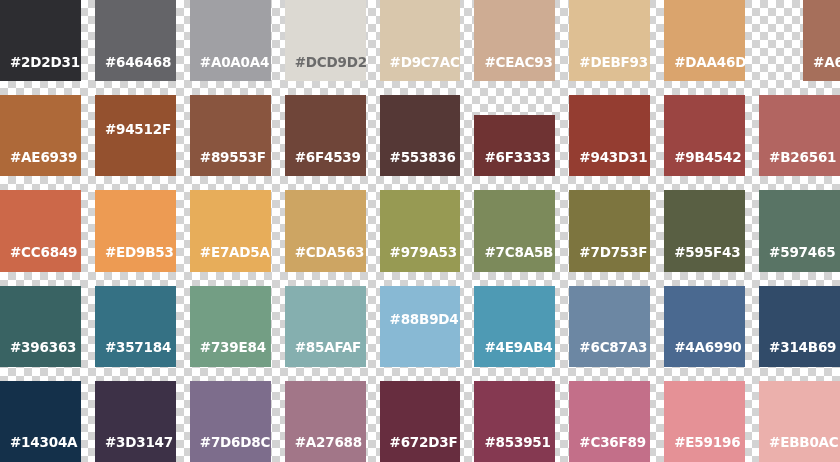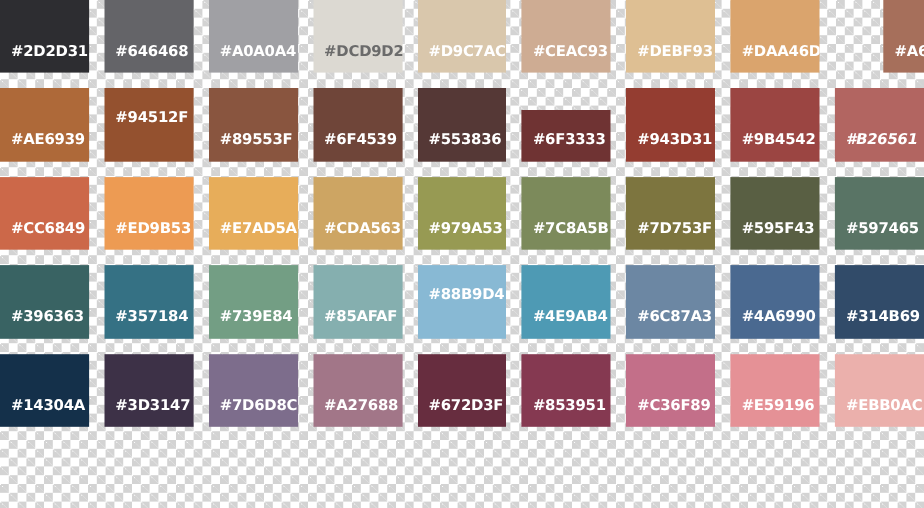--- a/index.html
+++ b/index.html
@@ -27,21 +27,21 @@
       linear-gradient(45deg, #d3d3d3 25%, transparent 25%, transparent 75%, #d3d3d3 75%);
     background-size: 16px 16px;
     background-position: 0 0, 8px 8px;
   }
 
   #grid {
     position: absolute;
     left: 0;
     top: 0;
     width: 840px;
-    height: 388px;
+    height: 462px;
     display: grid;
     grid-template-columns: repeat(9, 1fr);
     grid-template-rows: repeat(5, 1fr);
     column-gap: 14px;
     row-gap: 14px;
     box-sizing: border-box;
     padding: 0 0 0 0;
   }
 
   .swatch {
@@ -117,21 +117,21 @@
       </div>
       <div class="swatch light-text" style="background-color: rgb(111, 51, 51); margin-top: 20px;">
         <span class="hex-label">#6F3333</span>
       </div>
       <div class="swatch light-text" style="background-color: rgb(148, 61, 49);">
         <span class="hex-label">#943D31</span>
       </div>
       <div class="swatch light-text" style="background-color: rgb(155, 69, 66);">
         <span class="hex-label">#9B4542</span>
       </div>
-      <div class="swatch light-text" style="background-color: rgb(178, 101, 97); font-style: italic;">
+      <div class="swatch light-text" style="background-color: rgb(178, 101, 97);">
         <span class="hex-label">#B26561</span>
       </div>
       <div class="swatch light-text" style="background-color: rgb(204, 104, 73);">
         <span class="hex-label">#CC6849</span>
       </div>
       <div class="swatch light-text" style="background-color: rgb(237, 155, 83);">
         <span class="hex-label">#ED9B53</span>
       </div>
       <div class="swatch light-text" style="background-color: rgb(231, 173, 90);">
         <span class="hex-label">#E7AD5A</span>

